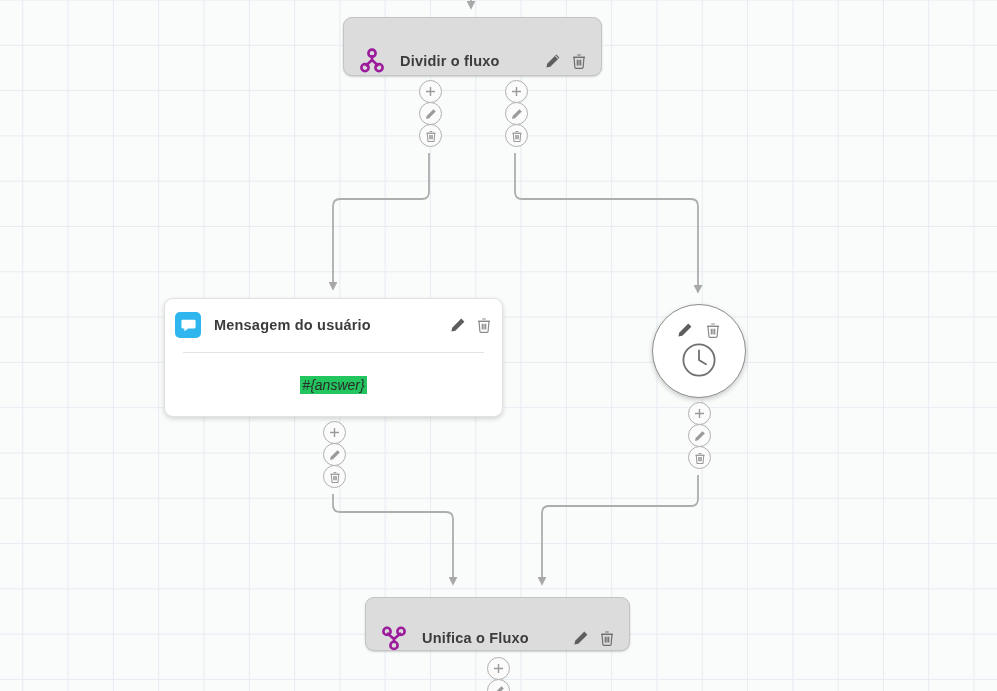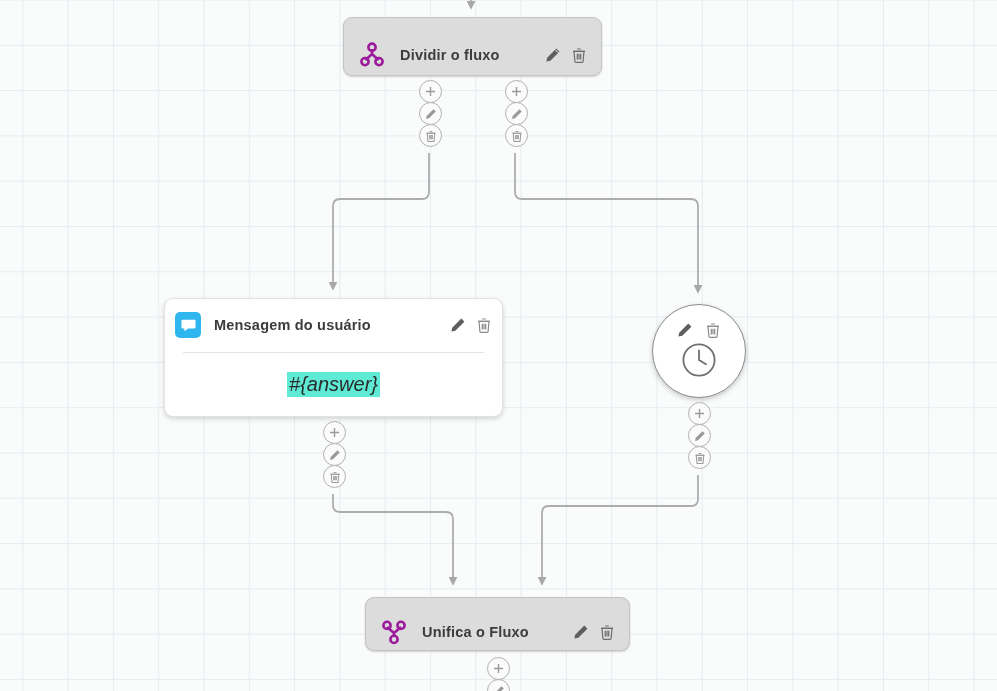--- a/index.html
+++ b/index.html
@@ -30,21 +30,21 @@
     box-shadow:0 1px 2px rgba(0,0,0,.18);
   }
   .node-white{
     background:#ffffff;
     border:1px solid #e2e2e2;
     box-shadow:0 2px 5px rgba(0,0,0,.16);
   }
   .node-head{
     display:flex;align-items:center;
     height:100%;
-    padding:8px 14px;
+    padding:14px 14px;
     gap:0;
   }
   .node-white .node-head{height:52px;padding:0 10px;}
   .node-title{
     font-size:14.5px;font-weight:bold;color:#3c3c3c;
     letter-spacing:.2px;white-space:nowrap;
   }
   .node-actions{display:flex;align-items:center;gap:10px;margin-left:auto;}
   .act{width:16px;height:16px;display:block;cursor:pointer;}
   .act svg{display:block;width:16px;height:16px;}
@@ -59,22 +59,22 @@
 
   .divider{
     position:absolute;left:18px;right:18px;top:53px;
     height:1px;background:#e4e4e4;
   }
   .node-body{
     position:absolute;left:0;right:0;top:54px;bottom:0;
     display:flex;align-items:center;justify-content:center;
   }
   .var-chip{
-    font-style:italic;font-size:20px;color:#2b2b2b;
-    background:#5eead4;padding:1px 2px;text-align:right;
+    font-style:italic;font-size:14px;color:#2b2b2b;
+    background:#22c55e;padding:1px 2px;text-align:right;
   }
 
   
   .node-circle{
     position:absolute;border-radius:50%;
     background:#ffffff;border:1.6px solid #8d8d8d;
     box-shadow:0 2px 5px rgba(0,0,0,.2);
     display:flex;flex-direction:column;align-items:center;
   }
   .circle-actions{display:flex;gap:12px;margin-top:17px;}

